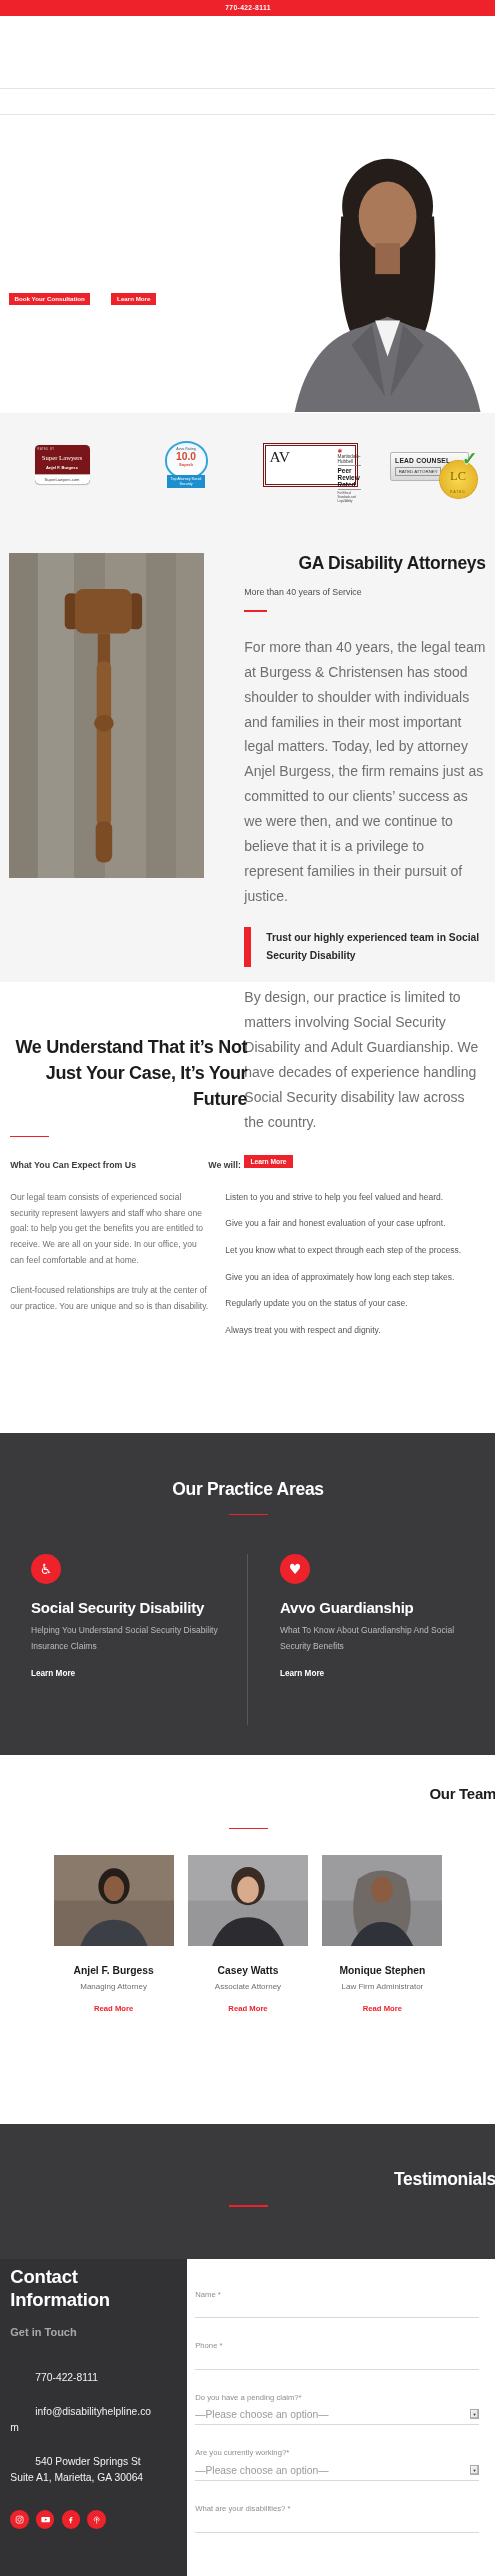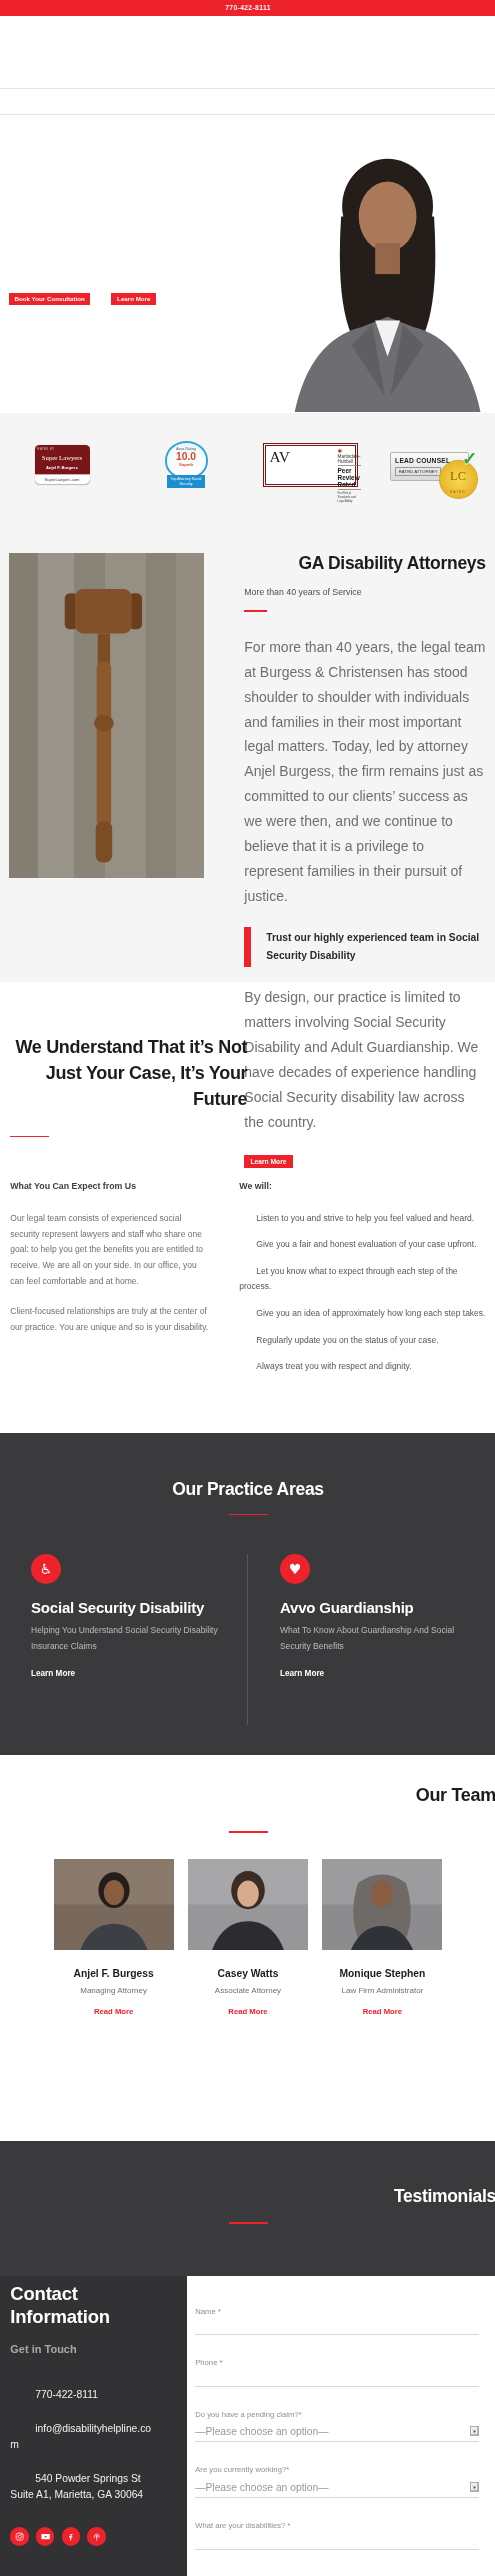--- a/index.html
+++ b/index.html
@@ -65,21 +65,21 @@
   .red-rule { width:23px; height:1.5px; background:#EE222B; margin-top:13.4px; }
   .body-p { font-size:14px; color:#6f6f6f; line-height:1.78; margin-top:23px; }
   .quote { border-left:7.7px solid #EE222B; padding:2.1px 0 2.1px 15px; margin-top:18.5px; }
   .quote span { font-size:10.3px; font-weight:600; color:#2a2a2a; line-height:1.75; }
   .about-content .btn { margin-top:20.6px; font-size:6.7px; padding:3.1px 6.2px; }
 
   
   .understand { height:451px; background:#fff; padding:52px 10.3px 0; }
   .understand .h-xl { font-size:18px; max-width:237px; line-height:1.45; }
   .understand .red-rule { width:39px; margin-top:24px; }
-  .u-cols { display:flex; gap:31px; margin-top:44px; }
+  .u-cols { display:flex; margin-top:23px; }
   .u-left { width:198px; }
   .col-h { font-size:8.8px; font-weight:600; color:#3c3c3c; }
   .u-left p { font-size:8.5px; color:#6f6f6f; line-height:1.85; margin-top:19.6px; }
   .u-left p + p { margin-top:14.4px; }
   .u-right { flex:1; }
   .u-right ul { list-style:none; margin-top:19.6px; }
   .u-right li { font-size:8.5px; color:#565656; line-height:1.8; text-indent:17px; margin-bottom:11.3px; }
 
   
   .practice { height:322px; background:#3a3a3c; color:#fff; }
@@ -89,31 +89,31 @@
   .p-col { width:50%; min-height:171px; }
   .p-col:first-child { border-right:0.5px solid #58585a; padding-right:20.6px; }
   .p-col:last-child { padding-left:32px; }
   .p-icon { width:30px; height:30px; border-radius:50%; background:#EE222B; color:#fff; display:flex; align-items:center; justify-content:center; font-size:14px; font-family:"DejaVu Sans",sans-serif; }
   .p-title { font-size:15px; font-weight:bold; letter-spacing:-0.2px; margin-top:15px; }
   .p-desc { font-size:8.5px; color:#bcbcbc; line-height:1.8; margin-top:7px; max-width:191px; }
   .p-link { display:inline-block; color:#fff; font-size:8.2px; font-weight:bold; margin-top:15.5px; }
 
   
   .team { height:369px; background:#fff; text-align:center; }
-  .team .h-xl { padding-top:30px; font-size:18px; }
+  .team .h-xl { padding-top:30px; font-size:15px; }
   .team .red-rule { margin:25px auto 0; width:39px; }
   .team-row { display:flex; justify-content:center; gap:14.4px; margin-top:26px; }
   .t-card { width:120px; }
   .t-photo { width:120px; height:91px; overflow:hidden; }
   .t-name { font-size:10.3px; font-weight:bold; color:#1c1c1c; margin-top:18.5px; }
   .t-role { font-size:8px; color:#6f6f6f; margin-top:6.7px; }
   .t-link { display:inline-block; color:#EE222B; font-size:7.7px; font-weight:bold; margin-top:12.4px; }
 
   
-  .testimonials { height:135px; background:#3a3a3c; text-align:center;margin-top:17px; }
+  .testimonials { height:135px; background:#3a3a3c; text-align:center; }
   .testimonials .h-xl { color:#fff; padding-top:45px; }
   .testimonials .red-rule { margin:15.5px auto 0; width:39px; }
 
   
   .contact { height:553px; display:flex; }
   .contact-left { width:187px; background:#323234; color:#fff; padding:6.2px 10.3px 0; }
   .contact-left h2 { font-size:18.5px; font-weight:bold; line-height:1.25; letter-spacing:-0.2px; max-width:160px; }
   .c-sub { font-size:11px; color:#a9a9a9; margin-top:15.5px;font-weight:bold; }
   .c-item { font-size:10.3px; color:#f2f2f2; line-height:1.55; text-indent:25px; max-width:149px; overflow-wrap:anywhere; }
   .c-phone { margin-top:32px; }
@@ -238,21 +238,21 @@
   </div>
 </section>
 
 <section class="understand">
   <h2 class="h-xl">We Understand That it’s Not Just Your Case, It’s Your Future</h2>
   <div class="red-rule"></div>
   <div class="u-cols">
     <div class="u-left">
       <div class="col-h">What You Can Expect from Us</div>
       <p>Our legal team consists of experienced social security represent lawyers and staff who share one goal: to help you get the benefits you are entitled to receive. We are all on your side. In our office, you can feel comfortable and at home.</p>
-      <p>Client-focused relationships are truly at the center of our practice. You are unique and so is your disability.</p>
+      <p>Client-focused relationships are truly at the center of our practice. You are unique and so is than disability.</p>
     </div>
     <div class="u-right">
       <div class="col-h">We will:</div>
       <ul>
         <li>Listen to you and strive to help you feel valued and heard.</li>
         <li>Give you a fair and honest evaluation of your case upfront.</li>
         <li>Let you know what to expect through each step of the process.</li>
         <li>Give you an idea of approximately how long each step takes.</li>
         <li>Regularly update you on the status of your case.</li>
         <li>Always treat you with respect and dignity.</li>

